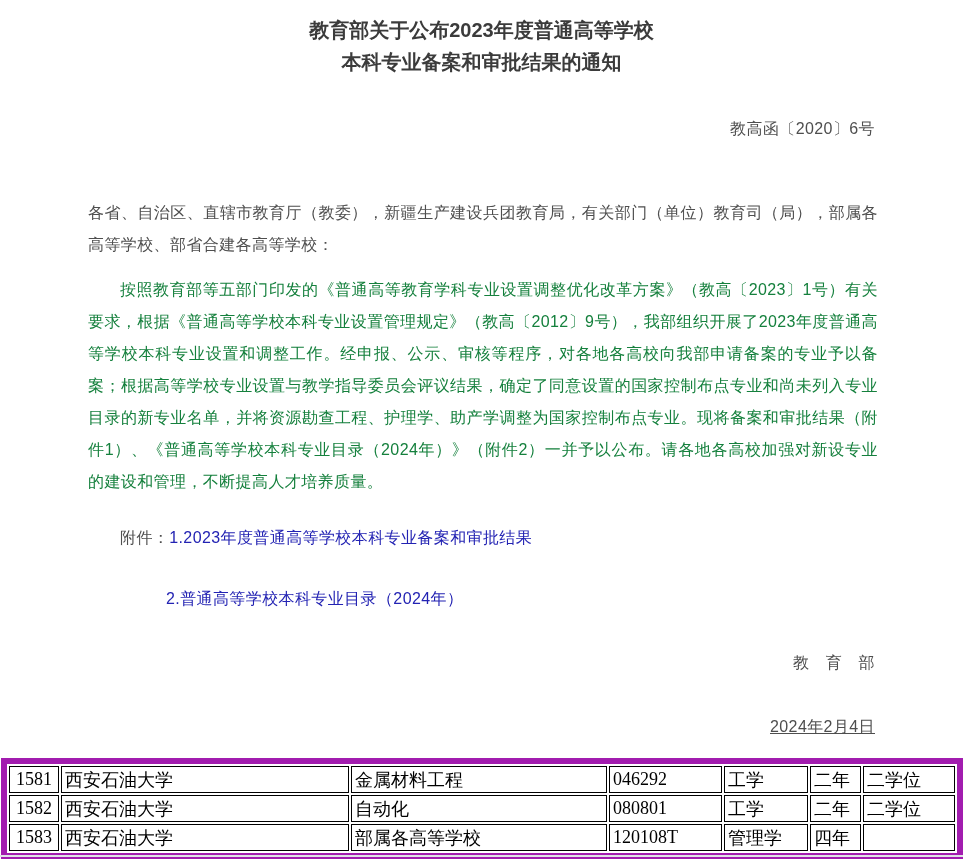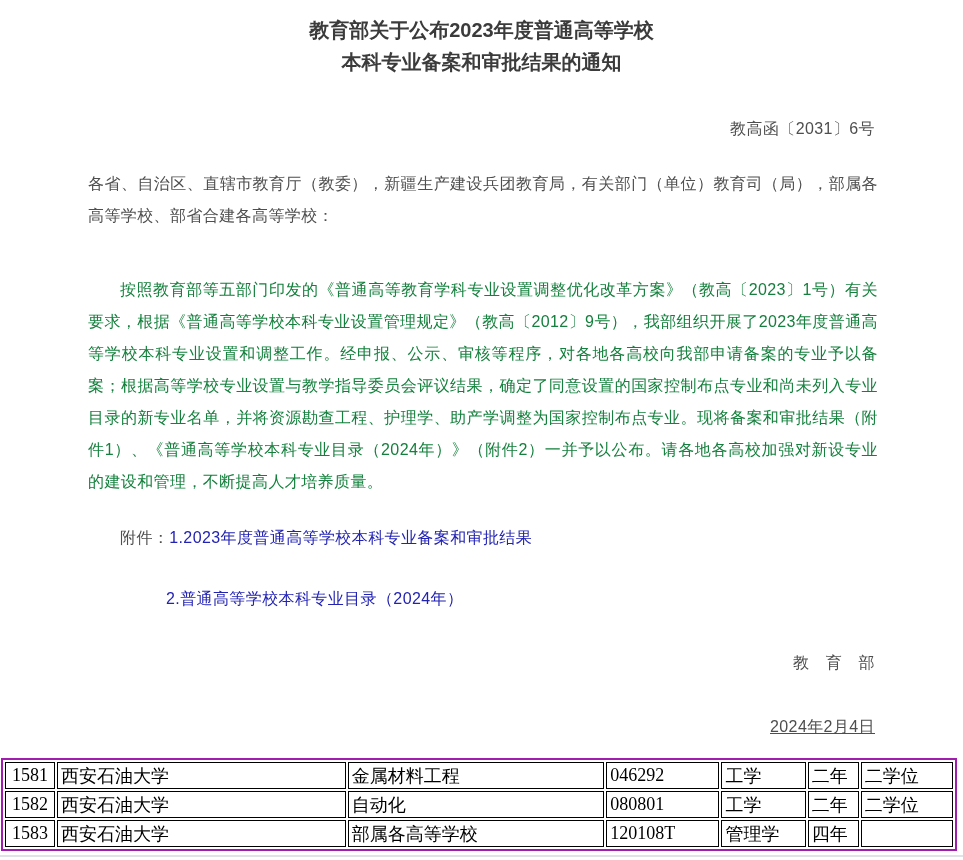--- a/index.html
+++ b/index.html
@@ -28,21 +28,21 @@
   .doc-number {
     position: absolute;
     top: 119px;
     right: 88px;
     font-size: 16px;
     color: #4e4e4e;
     letter-spacing: 0.4px;
   }
   .salutation {
     position: absolute;
-    top: 168px;
+    top: 197px;
     left: 88px;
     width: 790px;
     font-size: 16px;
     line-height: 32px;
     color: #4e4e4e;
     letter-spacing: 0.4px;
     text-align: justify;
   }
   .body-paragraph {
     position: absolute;
@@ -96,21 +96,21 @@
     text-decoration: underline;
   }
   .result-table-wrap {
     position: absolute;
     top: 758px;
     left: 1px;
   }
   table.result-table {
     border-collapse: separate;
     border-spacing: 2px;
-    border: 2px solid #a21caf;
+    border: 6px solid #a21caf;
     background: #ffffff;
     table-layout: fixed;
     width: 956px;
     font-family: "Liberation Serif", "DejaVu Serif", serif;
     font-size: 18px;
     color: #000000;
   }
   table.result-table td {
     border: 1px solid #000000;
     height: 25px;
@@ -130,21 +130,21 @@
   }
 </style>
 </head>
 <body>
 
 <div class="doc-title">
   <div>教育部关于公布2023年度普通高等学校</div>
   <div>本科专业备案和审批结果的通知</div>
 </div>
 
-<div class="doc-number">教高函〔2031〕6号</div>
+<div class="doc-number">教高函〔2020〕6号</div>
 
 <div class="salutation">各省、自治区、直辖市教育厅（教委），新疆生产建设兵团教育局，有关部门（单位）教育司（局），部属各高等学校、部省合建各高等学校：</div>
 
 <div class="body-paragraph">按照教育部等五部门印发的《普通高等教育学科专业设置调整优化改革方案》（教高〔2023〕1号）有关要求，根据《普通高等学校本科专业设置管理规定》（教高〔2012〕9号），我部组织开展了2023年度普通高等学校本科专业设置和调整工作。经申报、公示、审核等程序，对各地各高校向我部申请备案的专业予以备案；根据高等学校专业设置与教学指导委员会评议结果，确定了同意设置的国家控制布点专业和尚未列入专业目录的新专业名单，并将资源勘查工程、护理学、助产学调整为国家控制布点专业。现将备案和审批结果（附件1）、《普通高等学校本科专业目录（2024年）》（附件2）一并予以公布。请各地各高校加强对新设专业的建设和管理，不断提高人才培养质量。</div>
 
 <div class="attachment-line-1"><span>附件：</span><a class="att-link">1.2023年度普通高等学校本科专业备案和审批结果</a></div>
 
 <div class="attachment-line-2"><a class="att-link">2.普通高等学校本科专业目录（2024年）</a></div>
 
 <div class="signer">教　育　部</div>

